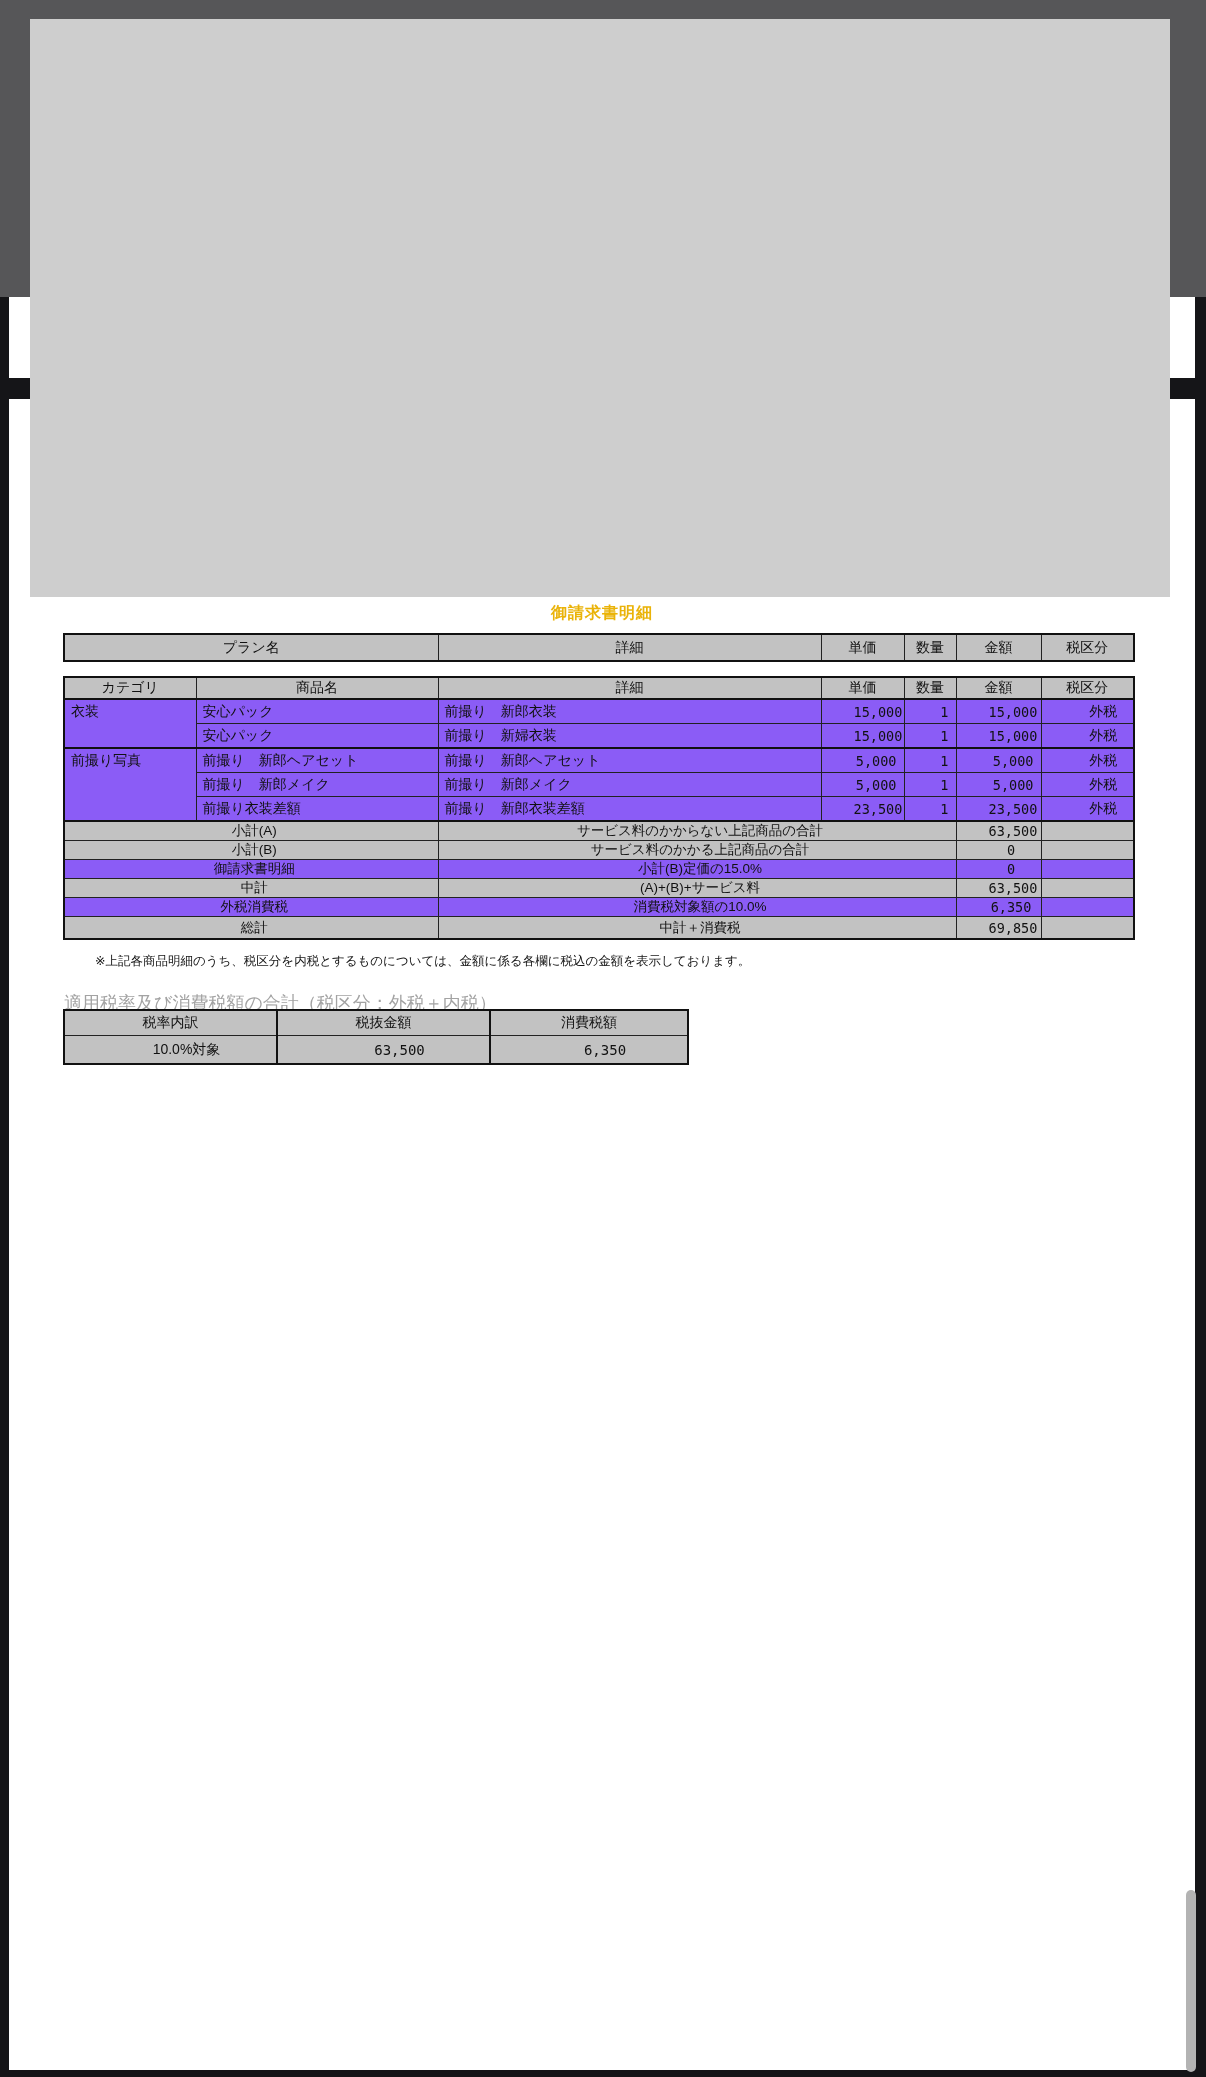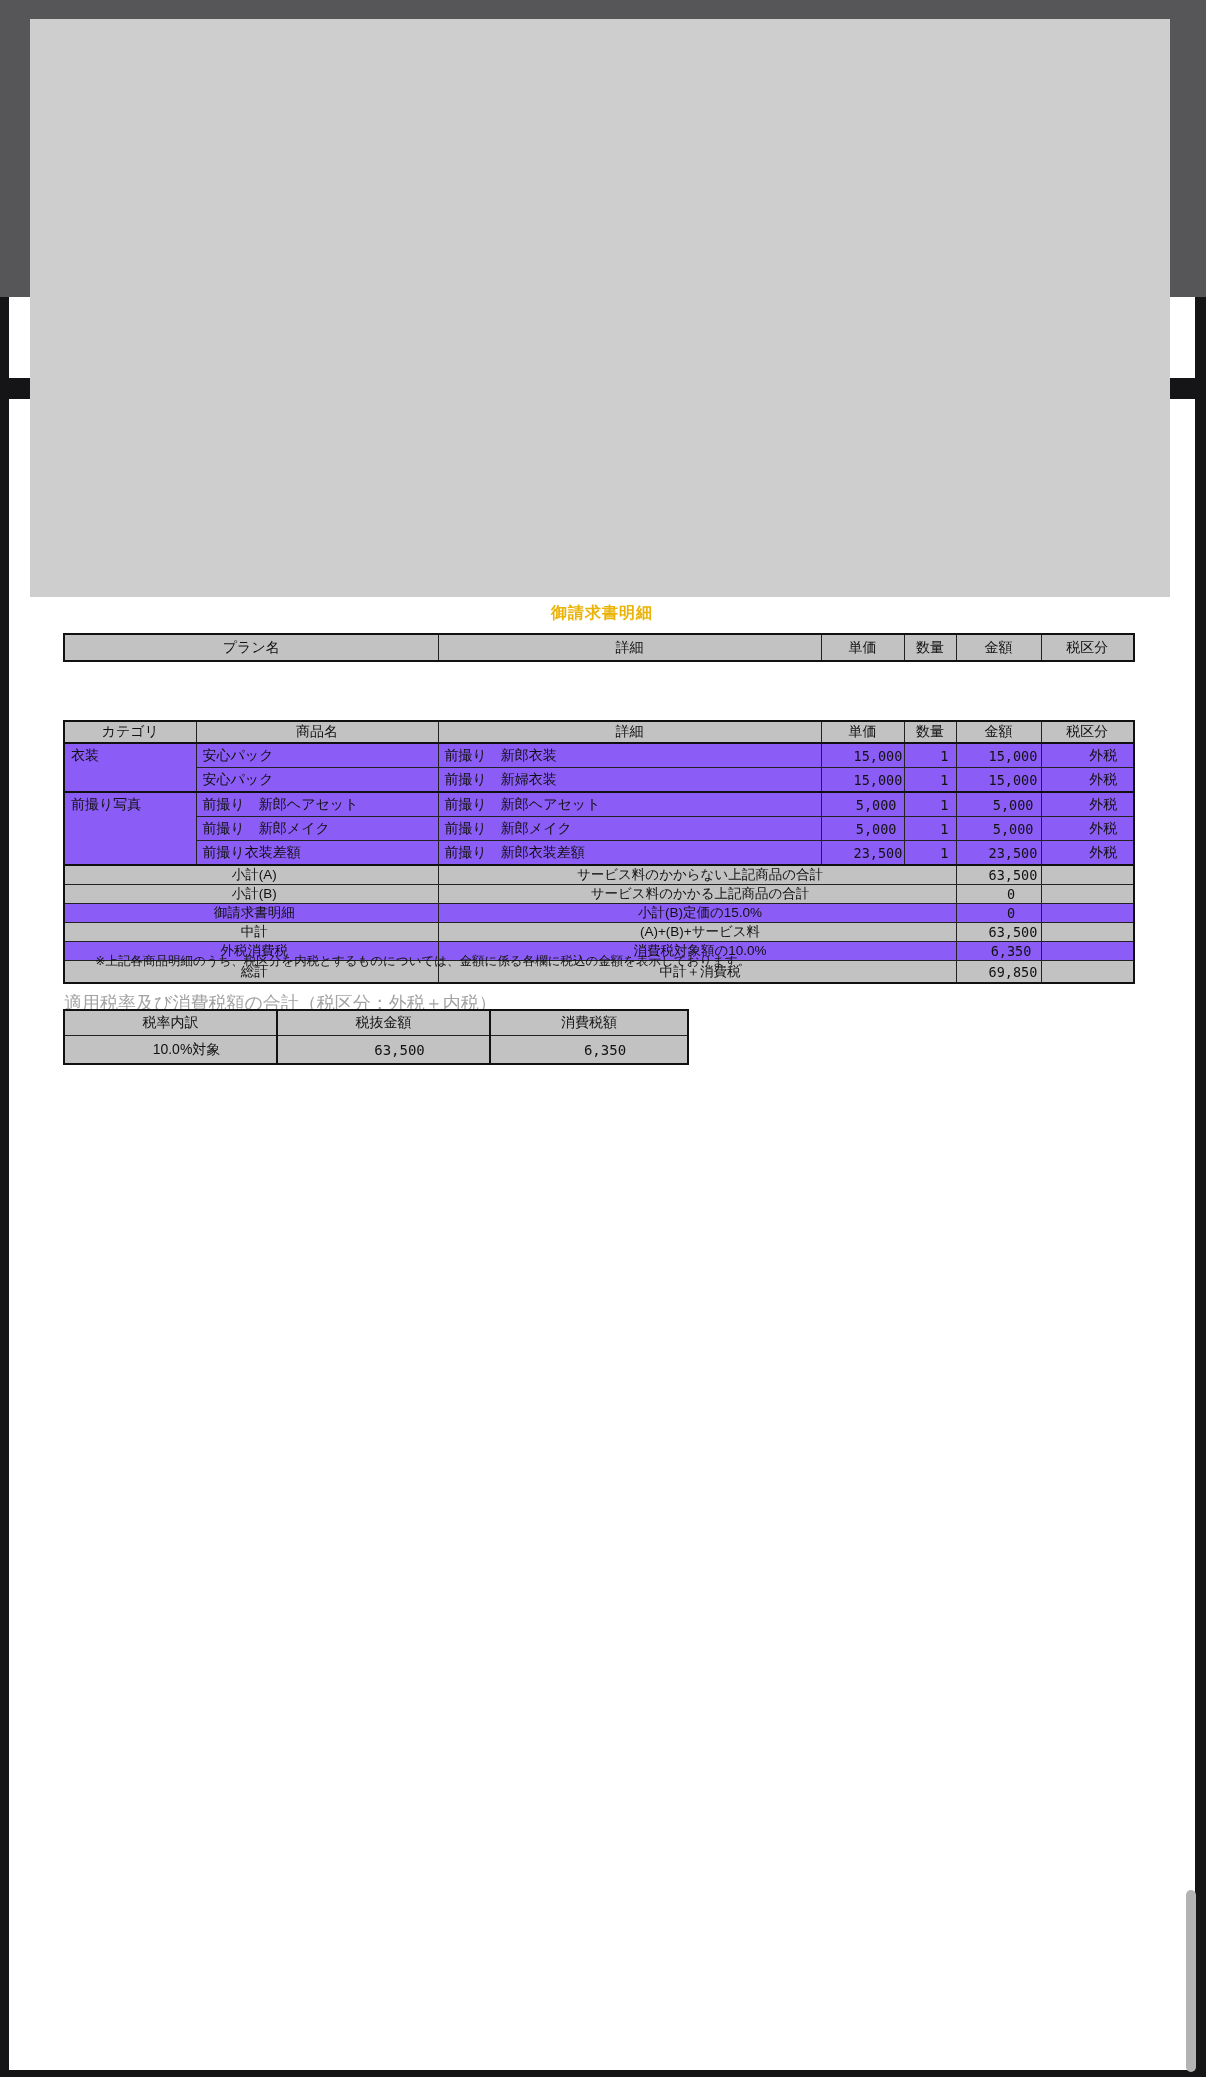--- a/index.html
+++ b/index.html
@@ -18,21 +18,21 @@
   
   .doc{position:absolute;left:0;top:0;width:1206px;height:2077px;}
   .title{position:absolute;left:0;top:603px;width:1204px;text-align:center;
          font-size:16px;font-weight:600;letter-spacing:1px;color:#eab308;}
   table{border-collapse:collapse;table-layout:fixed;position:absolute;background:#8b5cf6;}
   th,td{border:1px solid #222;overflow:hidden;white-space:nowrap;padding:0;}
   th{background:var(--table_fill,#c2c2c2);font-weight:normal;font-size:14px;text-align:center;}
   td{font-size:14px;padding-left:32px;}
   .t-plan{left:63px;top:633px;width:1070px;border:2px solid #111;}
   .t-plan th{height:25px;}
-  .t-items{left:63px;top:676px;width:1070px;border:2px solid #111;margin-top:44px;}
+  .t-items{left:63px;top:676px;width:1070px;border:2px solid #111;}
   .t-items thead th{height:20px;border-bottom:2px solid #111;}
   .row-item td{height:23px;}
   .cell-cat{vertical-align:top;padding:3px 0 0 6px;}
   .cell-left{padding-left:6px;text-align:left;}
   .num{font-family:"DejaVu Sans Mono",monospace;font-size:13.5px;text-align:right;padding-right:7px;}
   .center{text-align:center;}
   .group-sep td{border-top:2px solid #111;}
   .row-sum td{height:17px;font-size:13.5px;text-align:center;}
   .row-sum.first td{border-top:2px solid #111;}
   .row-sum.last td{height:21px;}

